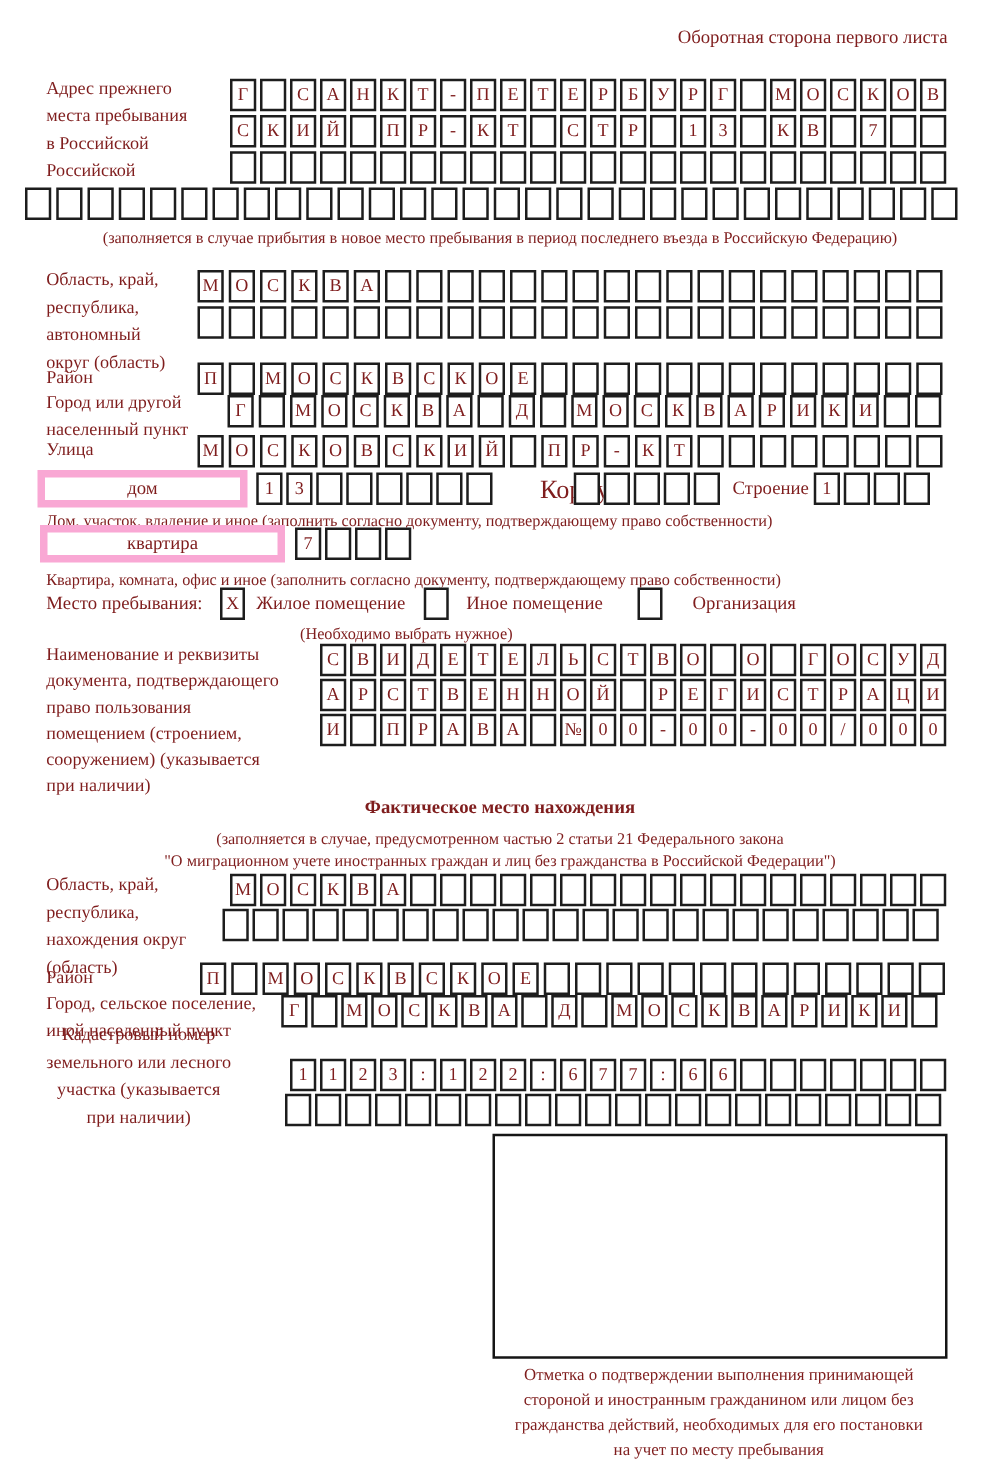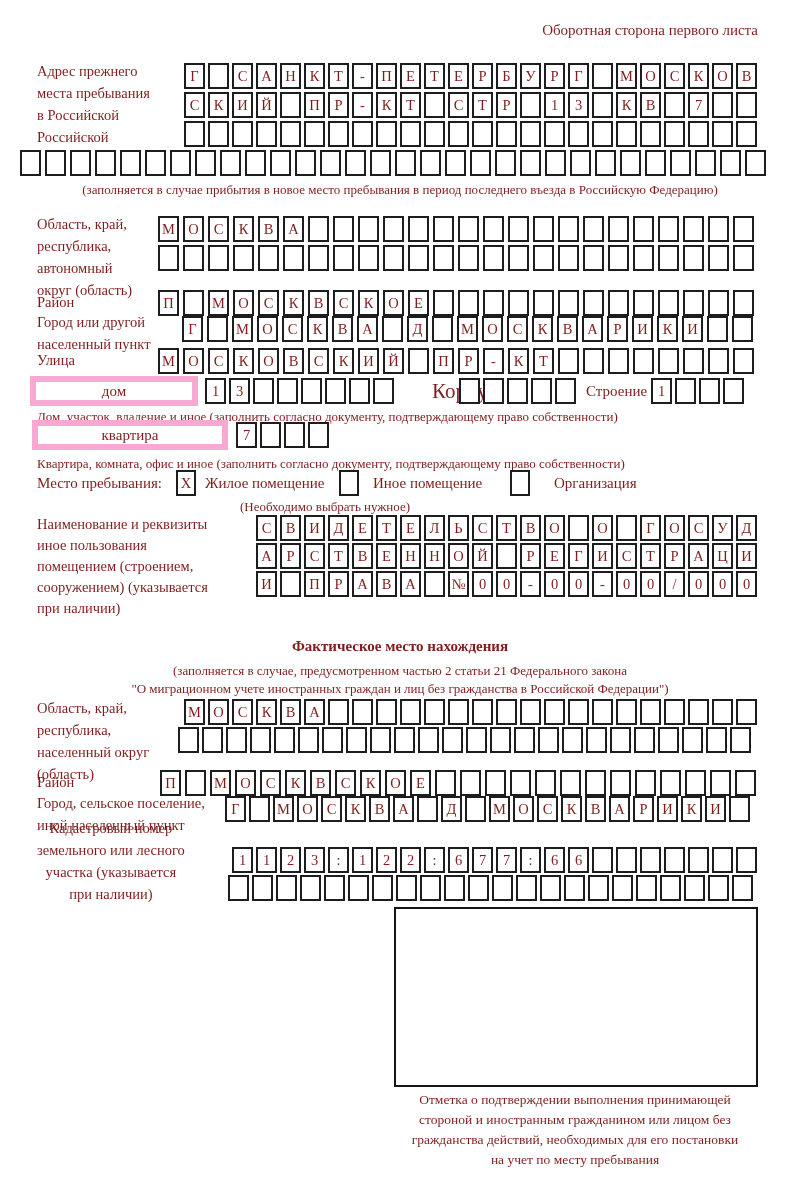--- a/index.html
+++ b/index.html
@@ -334,21 +334,22 @@
   <div class="cb" style="left:176px;top:470px;">X</div>
   <div class="t" style="left:205px;top:473px;font-size:15px;">Жилое помещение</div>
   <div class="cb" style="left:339px;top:470px;"></div>
   <div class="t" style="left:373px;top:473px;font-size:15px;">Иное помещение</div>
   <div class="cb" style="left:510px;top:470px;"></div>
   <div class="t" style="left:554px;top:473px;font-size:15px;">Организация</div>
   <div class="t note" style="left:240px;top:496px;">(Необходимо выбрать нужное)</div>
 
   <div class="lbl" style="left:37px;top:514px;line-height:21px;">
     <div>Наименование и реквизиты</div>
-    <div>иное пользования</div>
+    <div>документа, подтверждающего</div>
+    <div>право пользования</div>
     <div>помещением (строением,</div>
     <div>сооружением) (указывается</div>
     <div>при наличии)</div>
   </div>
   <div class="boxrow" style="left:256px;top:515px;">
       <span class="cell">С</span>
       <span class="cell">В</span>
       <span class="cell">И</span>
       <span class="cell">Д</span>
       <span class="cell">Е</span>
@@ -416,21 +417,21 @@
       <span class="cell">0</span>
     </div>
 
   <div class="t bold center" style="left:0;top:636px;width:800px;font-size:15px;">Фактическое место нахождения</div>
   <div class="t note center" style="left:0;top:660px;width:800px;">(заполняется в случае, предусмотренном частью 2 статьи 21 Федерального закона</div>
   <div class="t note center" style="left:0;top:678px;width:800px;">"О миграционном учете иностранных граждан и лиц без гражданства в Российской Федерации")</div>
 
   <div class="lbl" style="left:37px;top:697px;">
     <div>Область, край,</div>
     <div>республика,</div>
-    <div>населенный округ</div>
+    <div>нахождения округ</div>
     <div>(область)</div>
   </div>
   <div class="boxrow" style="left:184px;top:699px;">
       <span class="cell">М</span>
       <span class="cell">О</span>
       <span class="cell">С</span>
       <span class="cell">К</span>
       <span class="cell">В</span>
       <span class="cell">А</span>
       <span class="cell"></span>

